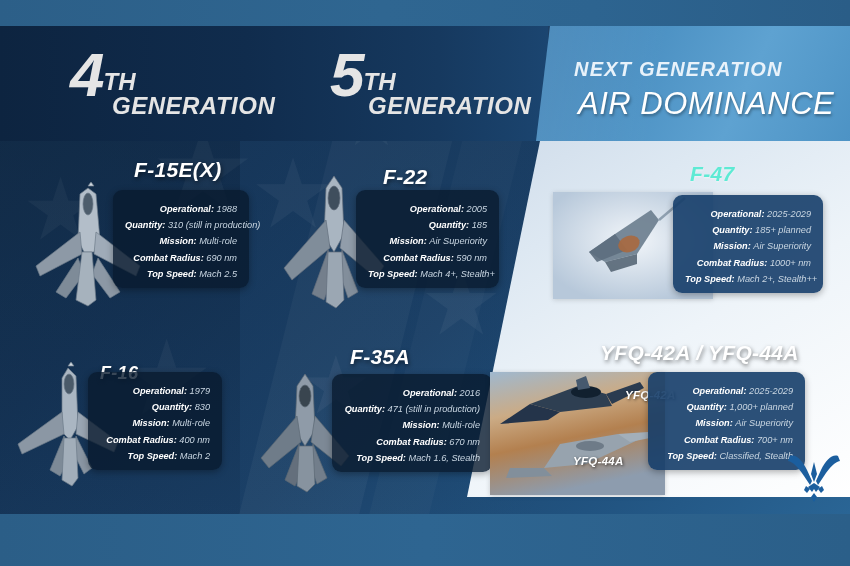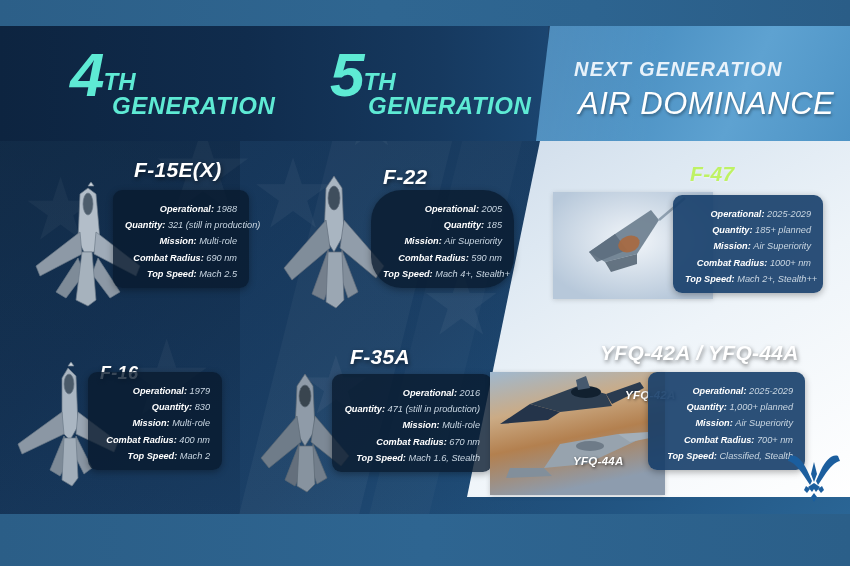--- a/index.html
+++ b/index.html
@@ -50,21 +50,21 @@
   .hdr-light {
     position:absolute; left:536px; top:26px; width:314px; height:115px;
     background:linear-gradient(115deg,#3b7fb4 0%,#4d92c4 35%,#5ea2d1 65%,#4d93c5 100%);
     clip-path:polygon(14px 0, 314px 0, 314px 115px, 0 115px);
   }
   .hdr-light:after{
     content:""; position:absolute; left:0; top:0; width:100%; height:100%;
     background:linear-gradient(100deg,rgba(255,255,255,.10) 0%,rgba(255,255,255,0) 40%);
   }
 
-  .gen-title { position:absolute; color:#5eead4; white-space:nowrap; }
+  .gen-title { position:absolute; color:#e5e5e5; white-space:nowrap; }
   .gen-num {
     font-size:62px; font-weight:bold; font-style:italic; line-height:54px;
     letter-spacing:-1px;
   }
   .gen-th {
     font-size:24px; font-weight:bold; font-style:italic;
     vertical-align:super; letter-spacing:0px;
   }
   .gen-word {
     font-size:24px; font-weight:bold; font-style:italic; letter-spacing:.5px;
@@ -86,21 +86,21 @@
     background:linear-gradient(150deg,#cfdcea 0%,#dde8f2 25%,#eef4f9 55%,#ffffff 100%);
     clip-path:polygon(73px 0, 383px 0, 383px 356px, 0 356px);
   }
 
   
   .ac-name {
     position:absolute; color:#ffffff; font-weight:bold; font-style:italic;
     white-space:nowrap; letter-spacing:.3px;
     text-shadow:1px 2px 4px rgba(0,0,0,.5);
   }
-  .ac-name.dark { color:#bef264; text-shadow:0 1px 2px rgba(255,255,255,.5); }
+  .ac-name.dark { color:#5eead4; text-shadow:0 1px 2px rgba(255,255,255,.5); }
 
   
   .spec {
     position:absolute; border-radius:9px; padding:15px 12px 9px 12px;
     background:rgba(9,26,46,0.80);
     box-shadow:0 2px 7px rgba(0,0,0,.32);
   }
   .spec.blue { background:rgba(21,61,105,0.90); }
   .spec .row {
     text-align:right; white-space:nowrap; line-height:1.0;
@@ -178,21 +178,21 @@
       <polygon points="78,52 122,86 118,96 76,74" fill="#9fabb8"></polygon>
       <polygon points="60,78 38,112 48,118 66,94" fill="#7e8b98"></polygon>
       <polygon points="80,78 102,112 92,118 74,94" fill="#8c98a5"></polygon>
       <polygon points="64,72 58,120 70,126 78,120 74,72" fill="#a6b2bd"></polygon>
       <polygon points="70,6 73,2 76,6" fill="#cfd8e0"></polygon>
       <ellipse cx="70" cy="24" rx="5" ry="11" fill="#4d5d6c"></ellipse>
     </g>
   </svg>
   <div class="spec" style="left:113px;top:190px;width:136px;">
     <div class="row"><span class="k">Operational:</span> <span class="v">1988</span></div>
-    <div class="row"><span class="k">Quantity:</span> <span class="v">321 (still in production)</span></div>
+    <div class="row"><span class="k">Quantity:</span> <span class="v">310 (still in production)</span></div>
     <div class="row"><span class="k">Mission:</span> <span class="v">Multi-role</span></div>
     <div class="row"><span class="k">Combat Radius:</span> <span class="v">690 nm</span></div>
     <div class="row"><span class="k">Top Speed:</span> <span class="v">Mach 2.5</span></div>
   </div>
 
   <div class="ac-name" style="left:100px;top:363px;font-size:18px;">F-16</div>
   <svg class="photo" style="left:6px;top:362px;width:120px;height:128px;" viewBox="0 0 120 128">
     <g stroke="#6d7b89" stroke-width="0.7">
       <polygon points="62,6 70,14 72,64 64,78 56,70 56,16" fill="#aab6c2"></polygon>
       <polygon points="56,50 12,82 16,92 58,72" fill="#8b97a4"></polygon>
@@ -217,21 +217,21 @@
     <g stroke="#636f7c" stroke-width="0.7">
       <polygon points="64,4 72,16 74,62 64,80 54,64 56,16" fill="#a9b5c1"></polygon>
       <polygon points="56,48 14,96 22,108 60,76" fill="#808d9a"></polygon>
       <polygon points="74,48 114,94 106,106 70,76" fill="#919daa"></polygon>
       <polygon points="58,78 42,122 54,128 66,96" fill="#747f8c"></polygon>
       <polygon points="72,78 88,120 78,126 68,96" fill="#828e9b"></polygon>
       <polygon points="58,80 56,130 66,136 74,128 72,80" fill="#9ba7b3"></polygon>
       <ellipse cx="64" cy="26" rx="6" ry="12" fill="#3f4e5d"></ellipse>
     </g>
   </svg>
-  <div class="spec" style="left:371px;top:190px;width:143px;border-radius:31px;">
+  <div class="spec" style="left:356px;top:190px;width:143px;">
     <div class="row"><span class="k">Operational:</span> <span class="v">2005</span></div>
     <div class="row"><span class="k">Quantity:</span> <span class="v">185</span></div>
     <div class="row"><span class="k">Mission:</span> <span class="v">Air Superiority</span></div>
     <div class="row"><span class="k">Combat Radius:</span> <span class="v">590 nm</span></div>
     <div class="row"><span class="k">Top Speed:</span> <span class="v">Mach 4+, Stealth+</span></div>
   </div>
 
   <div class="ac-name" style="left:350px;top:345px;font-size:21px;">F-35A</div>
   <svg class="photo" style="left:245px;top:368px;width:120px;height:128px;" viewBox="0 0 120 128">
     <g stroke="#5c6874" stroke-width="0.7">

